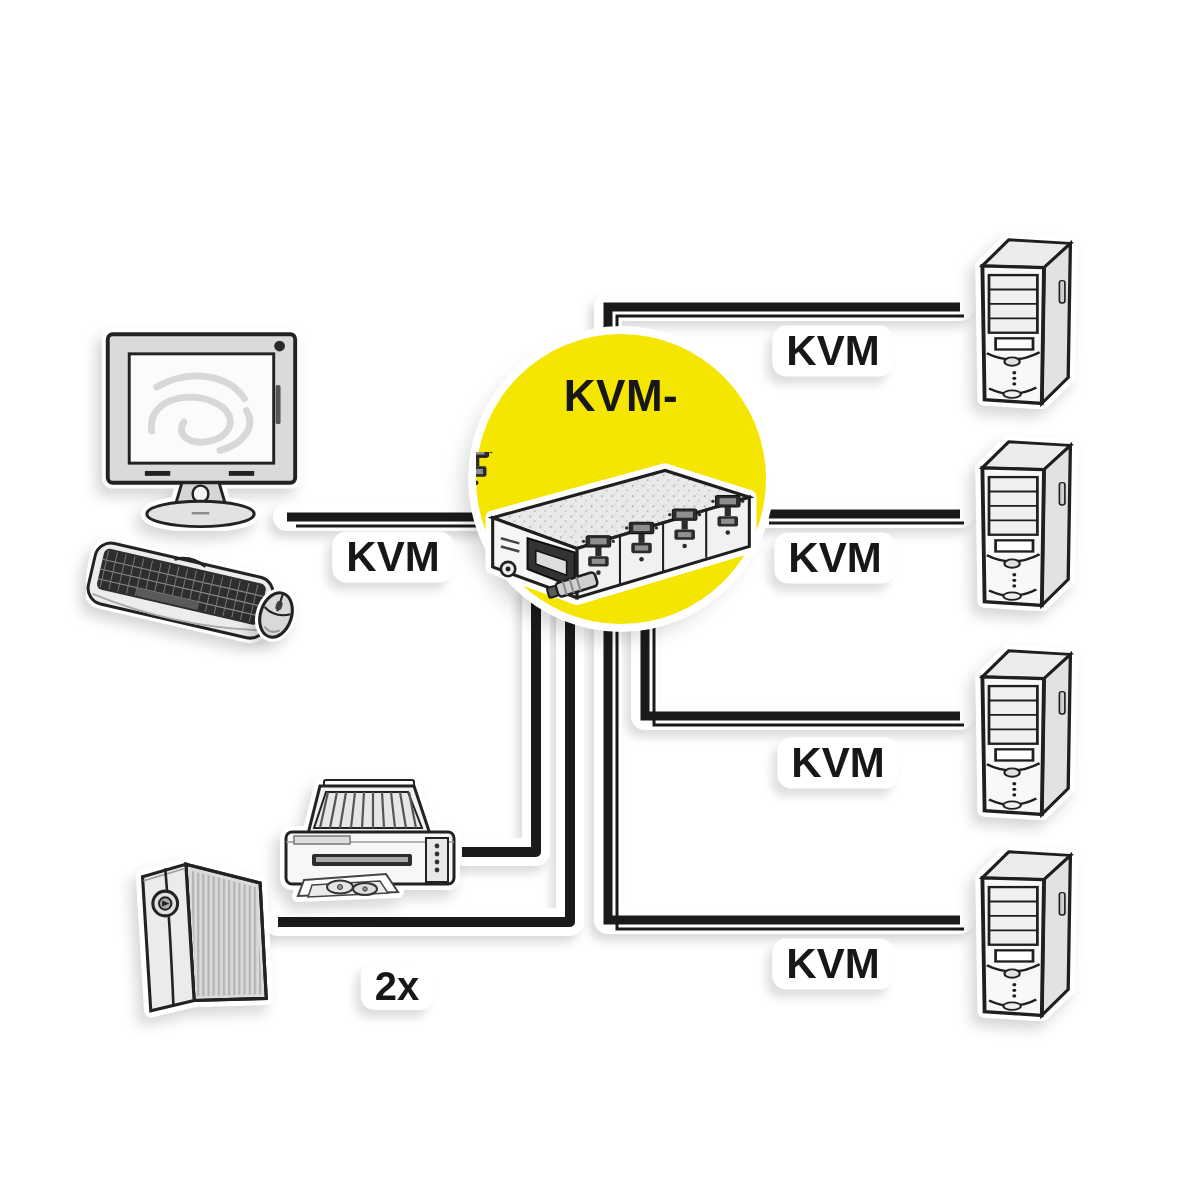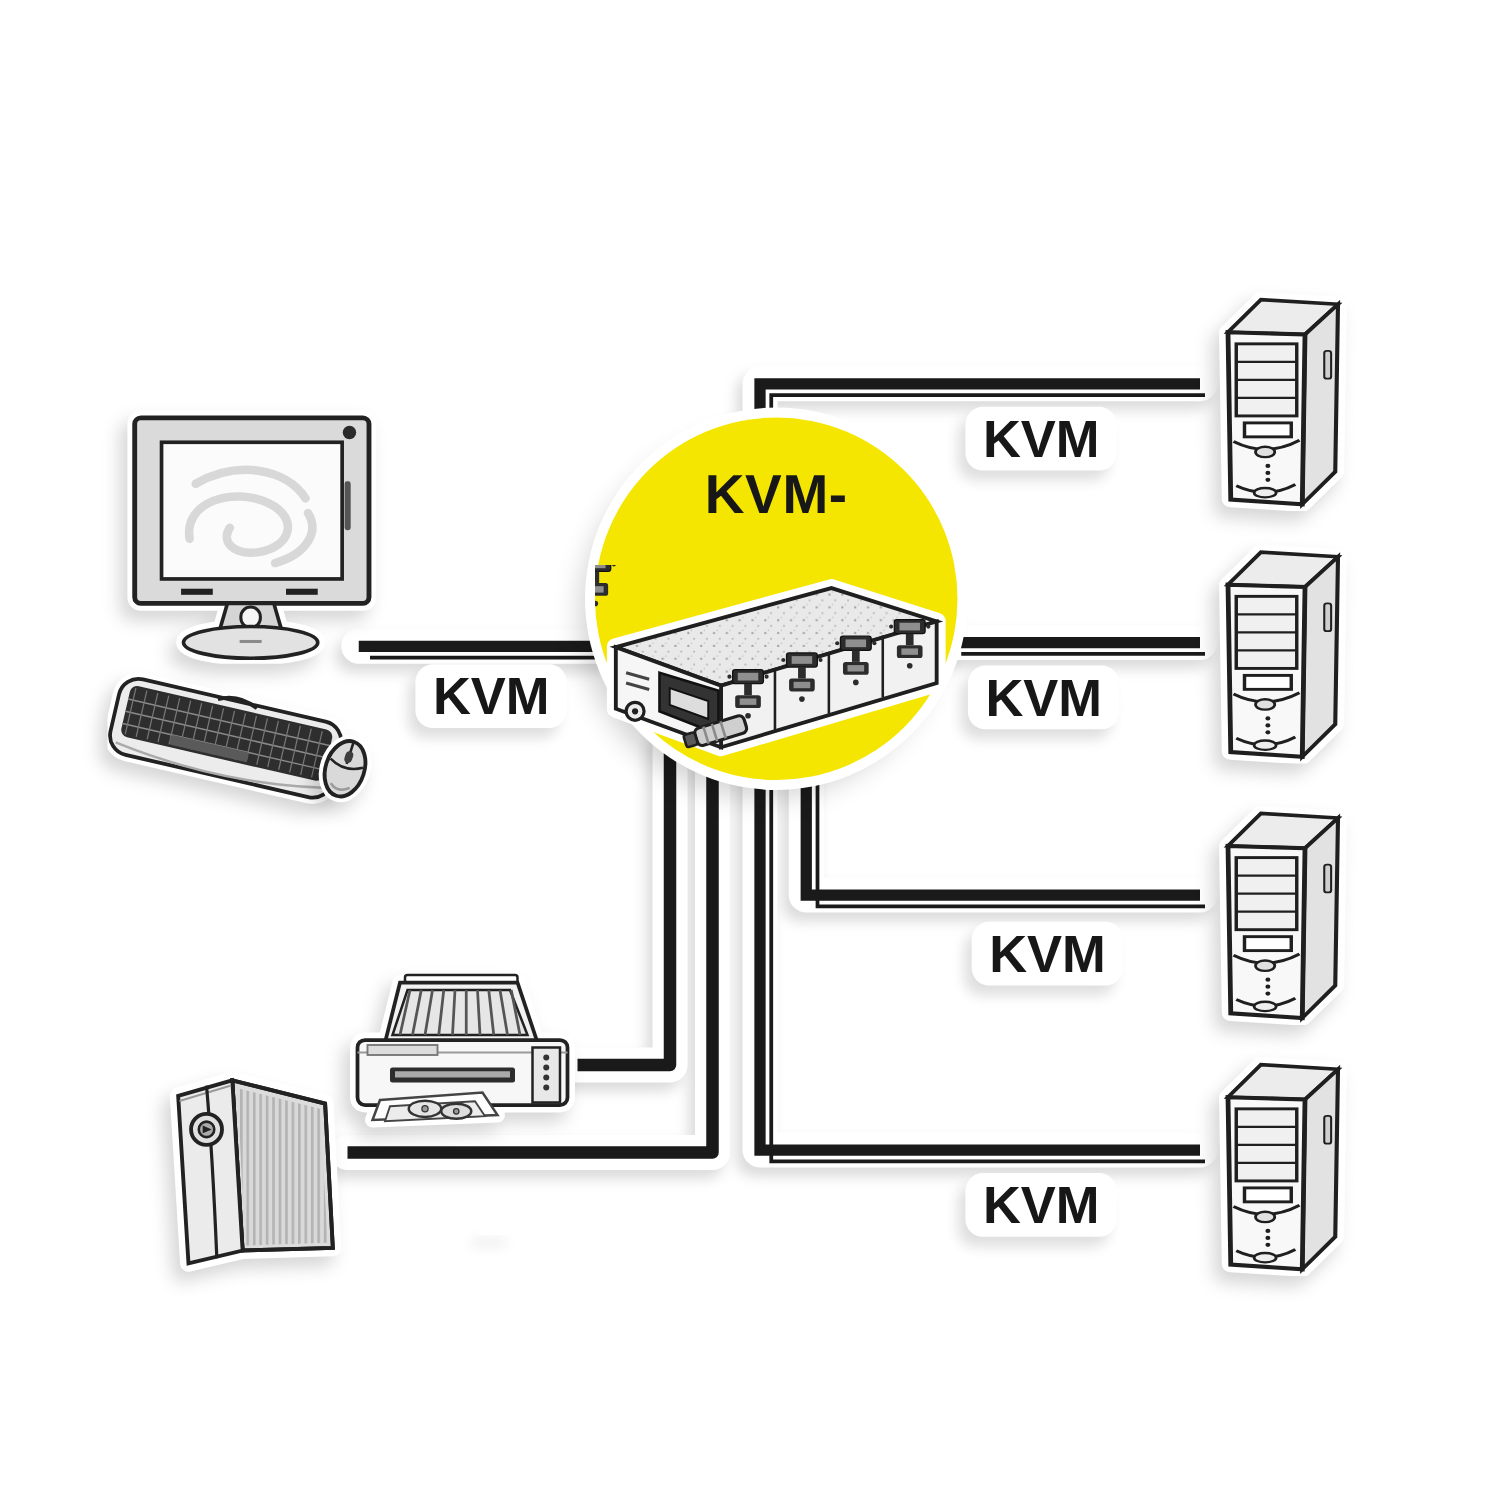--- a/index.html
+++ b/index.html
@@ -235,15 +235,16 @@
   <svg class="device" style="left:967px;top:799px" width="132" height="186" viewBox="0 0 120 200" preserveAspectRatio="none" aria-label="computer-tower-icon">
     <use href="#sym-tower"></use>
   </svg>
 
   <div class="pill" style="left:393px;top:521px">KVM</div>
   <div class="pill" style="left:833px;top:315px">KVM</div>
   <div class="pill" style="left:835px;top:522px">KVM</div>
   <div class="pill" style="left:838px;top:727px">KVM</div>
   <div class="pill" style="left:833px;top:928px">KVM</div>
   <div class="pill usb" style="left:397px;top:950px">
+    <span>2x</span>
   </div>
 
 </div>
 
 </body></html>

